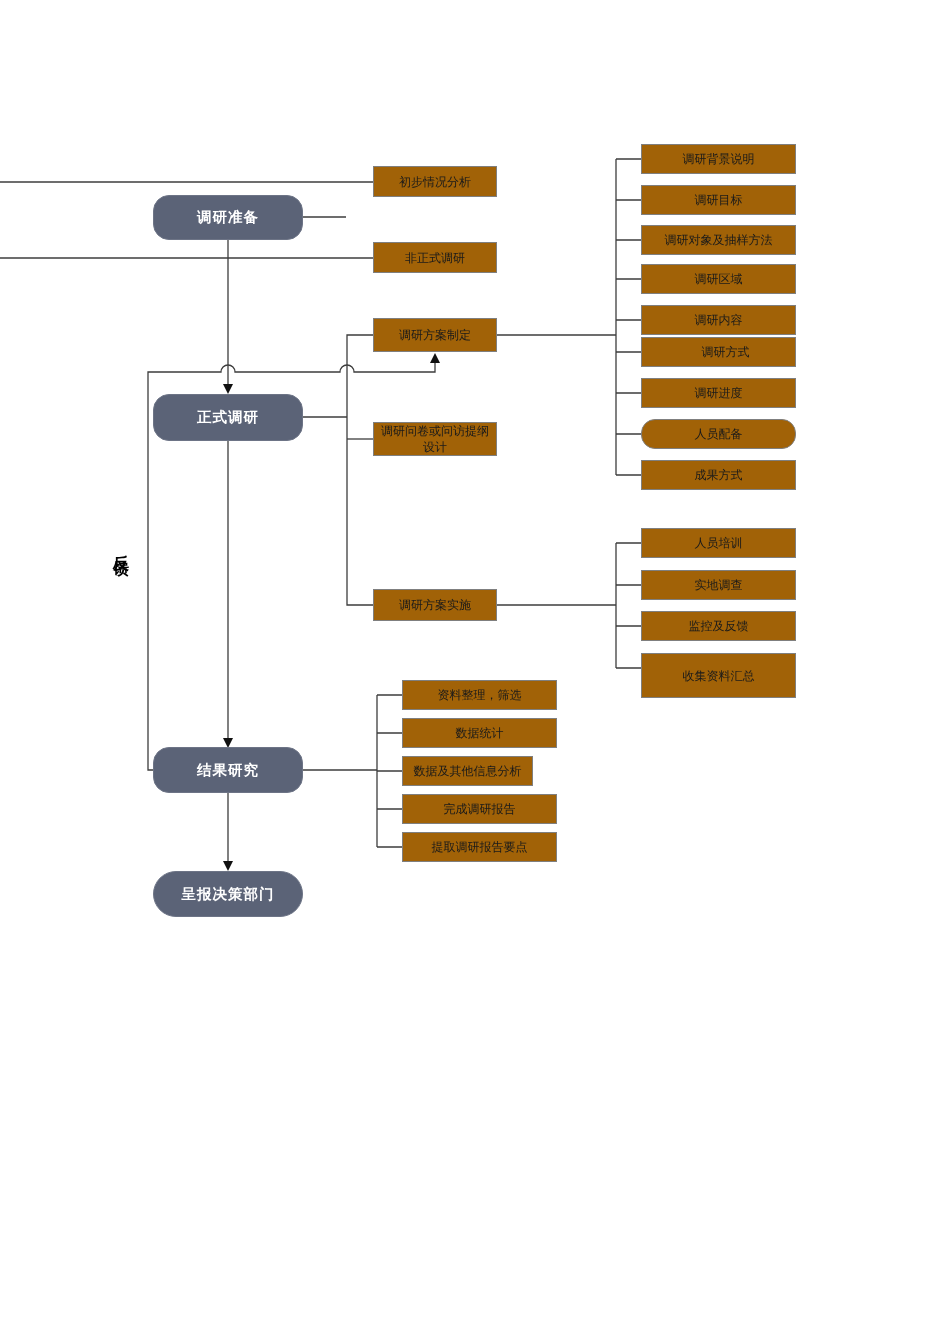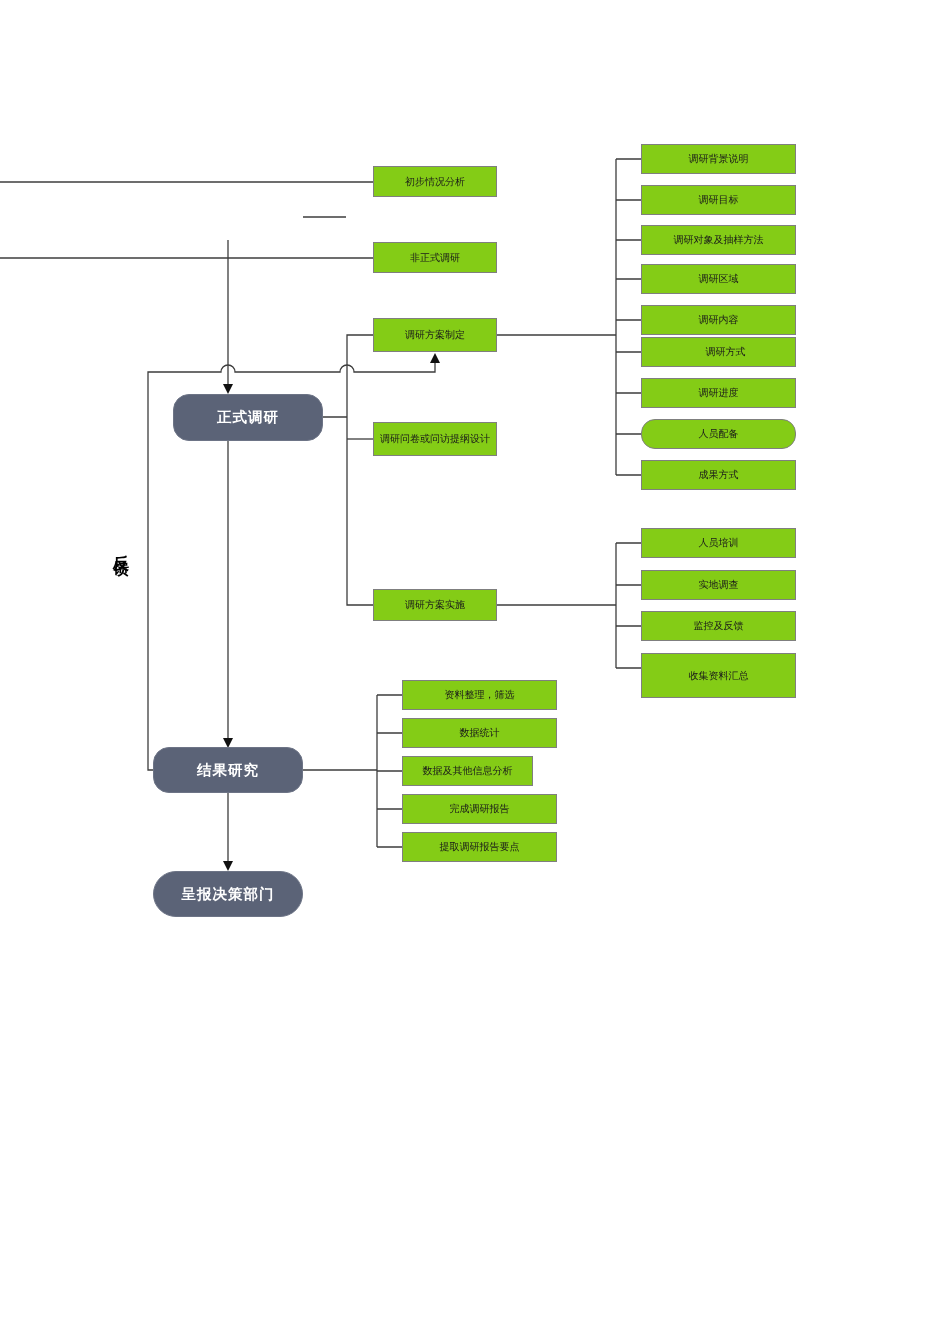--- a/index.html
+++ b/index.html
@@ -29,24 +29,24 @@
     font-weight: bold;
     font-size: 14.5px;
     display: flex;
     align-items: center;
     justify-content: center;
     letter-spacing: 1px;
     box-sizing: border-box;
   }
   .node {
     position: absolute;
-    background: #84cc16;
+    background: #a16207;
     border: 1px solid var(--node-border);
     color: var(--text-color);
-    font-size: 10px;
+    font-size: 12px;
     display: flex;
     align-items: center;
     justify-content: center;
     text-align: center;
     box-sizing: border-box;
     line-height: 16px;
     padding: 1px 2px;
   }
   .feedback-label {
     position: absolute;
@@ -95,21 +95,22 @@
     <path d="M303 770 H377"></path>
     <path d="M377 695 V847"></path>
     <path d="M377 695 H402 M377 733 H402 M377 771 H402 M377 809 H402 M377 847 H402"></path>
 
     <polygon points="228,394 223,384 233,384"></polygon>
     <polygon points="228,748 223,738 233,738"></polygon>
     <polygon points="228,871 223,861 233,861"></polygon>
     <polygon points="435,353 430,363 440,363"></polygon>
   </svg>
 
-  <div class="pill" style="left:153px; top:394px; width:150px; height:47px;margin-left:20px;">正式调研</div>
+  <div class="pill" style="left:153px; top:195px; width:150px; height:45px;">调研准备</div>
+  <div class="pill" style="left:153px; top:394px; width:150px; height:47px;">正式调研</div>
   <div class="pill" style="left:153px; top:747px; width:150px; height:46px;">结果研究</div>
   <div class="pill" style="left:153px; top:871px; width:150px; height:46px;border-radius:23px;">呈报决策部门</div>
 
   <div class="feedback-label">反馈</div>
 
   <div class="node" style="left:373px; top:166px; width:124px; height:31px;">初步情况分析</div>
   <div class="node" style="left:373px; top:242px; width:124px; height:31px;">非正式调研</div>
 
   <div class="node" style="left:373px; top:318px; width:124px; height:34px;">调研方案制定</div>
   <div class="node" style="left:373px; top:422px; width:124px; height:34px;">调研问卷或问访提纲设计</div>

